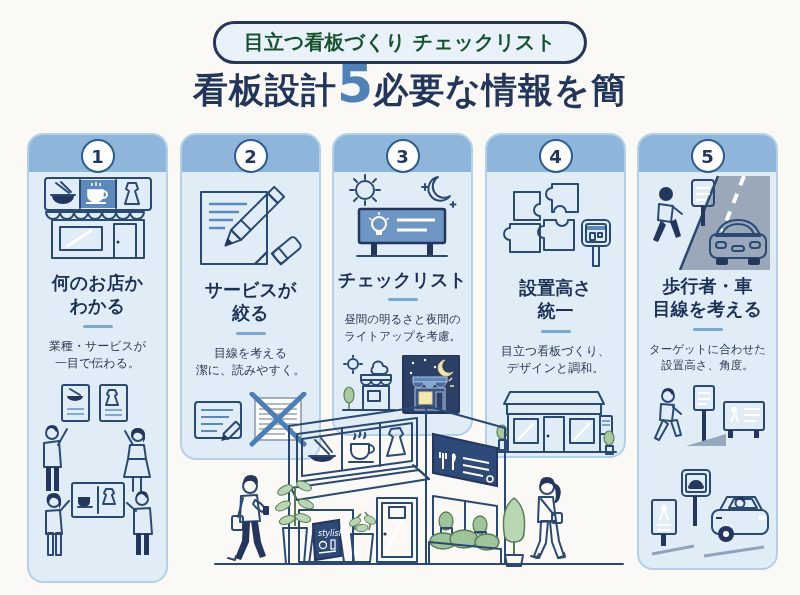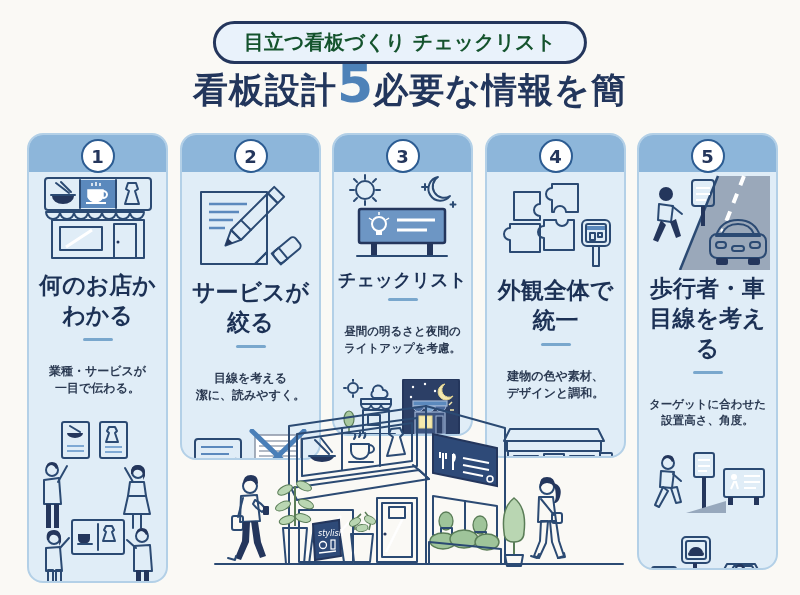--- a/index.html
+++ b/index.html
@@ -20,25 +20,25 @@
   .c1{left:27px;height:450px;}
   .c2{left:180px;height:327px;}
   .c3{left:332px;height:303px;}
   .c4{left:485px;height:325px;}
   .c5{left:637px;height:437px;}
   .card-head{width:100%;height:37px;background:#8db6da;flex:none;}
   .num{position:absolute;left:50%;top:4px;transform:translateX(-50%);width:30px;height:30px;
        background:#fff;border:2.5px solid #2c5c92;border-radius:50%;display:flex;
        align-items:center;justify-content:center;font-size:18px;font-weight:bold;color:#24365c;z-index:2;}
   .card svg{flex:none;display:block;}
-  .card-heading{margin:4px 2px 0;font-size:23px;line-height:1.3;font-weight:bold;color:#1c3155;
+  .card-heading{margin:4px 2px 0;font-size:18px;line-height:1.3;font-weight:bold;color:#1c3155;
                 text-align:center;white-space:pre-line;}
   .c3 .card-heading{font-size:18px;}
   .divider{width:30px;height:3px;background:#79a7cd;border-radius:2px;margin:7px auto 6px;flex:none;}
-  .card-desc{margin:16px 2px;font-size:12px;line-height:1.45;font-weight:700;color:#2b3a52;
+  .card-desc{margin:4px 2px;font-size:12px;line-height:1.45;font-weight:400;color:#2b3a52;
              text-align:center;white-space:pre-line;}
   .c3 .card-desc,.c5 .card-desc{font-size:11.5px;}
   .hero{position:absolute;left:203px;top:376px;z-index:5;}
   svg .ln{stroke:#2b4a73;stroke-width:2;fill:none;stroke-linecap:round;stroke-linejoin:round;}
 </style>
 </head>
 <body>
 
 <div class="page">
 
@@ -306,24 +306,24 @@
       </g>
       <g>
         <rect x="88" y="44" width="28" height="26" rx="5" fill="#cfe2f2" class="ln"></rect>
         <rect x="92" y="48" width="20" height="18" rx="2" fill="#fff" class="ln" stroke-width="1.5"></rect>
         <rect x="93" y="50" width="18" height="4" fill="#5b89bd"></rect>
         <rect x="96" y="57" width="5" height="7" fill="#a8cbe8" class="ln" stroke-width="1"></rect>
         <rect x="104" y="57" width="4" height="4" fill="#a8cbe8" class="ln" stroke-width="1"></rect>
         <rect x="99" y="70" width="6" height="20" fill="#8db6da" class="ln" stroke-width="1.5"></rect>
       </g>
     </svg>
-    <h2 class="card-heading">外観全体で
+    <h2 class="card-heading">設置高さ
 統一</h2>
     <div class="divider"></div>
-    <p class="card-desc">建物の色や素材、
+    <p class="card-desc">目立つ看板づくり、
 デザインと調和。</p>
     <svg width="124" height="72" viewBox="0 0 124 72" style="margin-top:6px;">
       <polygon points="16,4 104,4 110,16 10,16" fill="#7fa9d4" class="ln"></polygon>
       <rect x="13" y="16" width="94" height="10" fill="#eef5fb" class="ln"></rect>
       <rect x="14" y="26" width="92" height="38" fill="#f6fafd" class="ln"></rect>
       <rect x="20" y="31" width="24" height="24" fill="#cfe4f4" class="ln" stroke-width="1.5"></rect>
       <line x1="24" y1="52" x2="40" y2="35" stroke="#fff" stroke-width="2.5"></line>
       <rect x="76" y="31" width="24" height="24" fill="#cfe4f4" class="ln" stroke-width="1.5"></rect>
       <line x1="80" y1="52" x2="96" y2="35" stroke="#fff" stroke-width="2.5"></line>
       <rect x="50" y="29" width="20" height="35" fill="#8db6da" class="ln"></rect>

